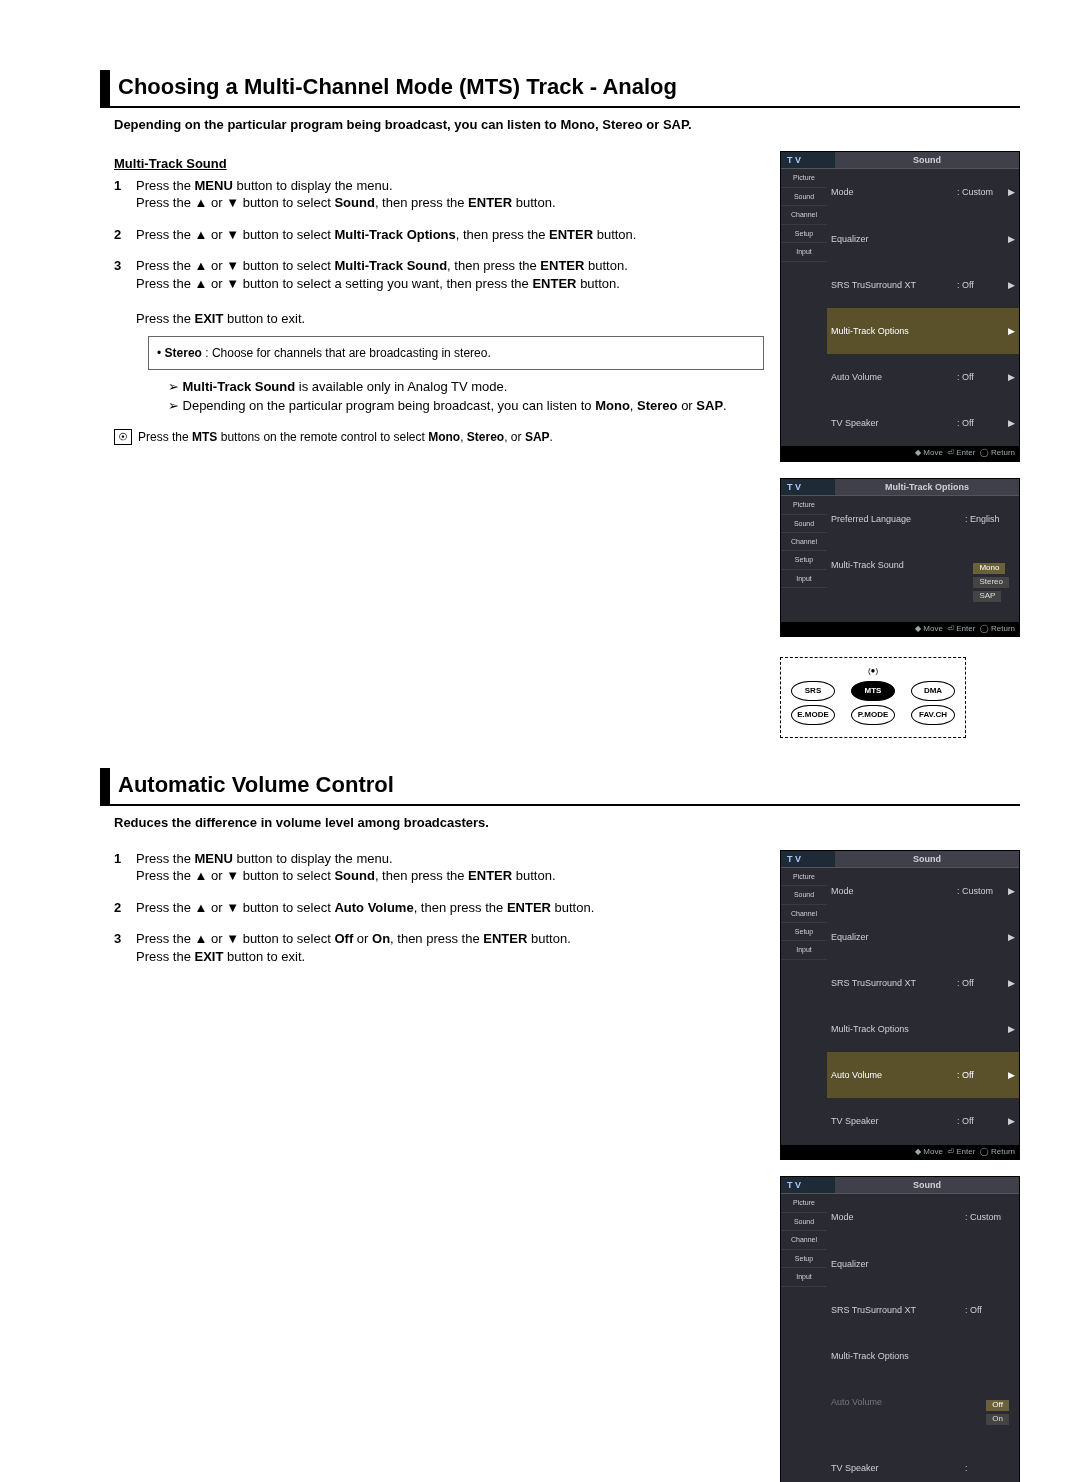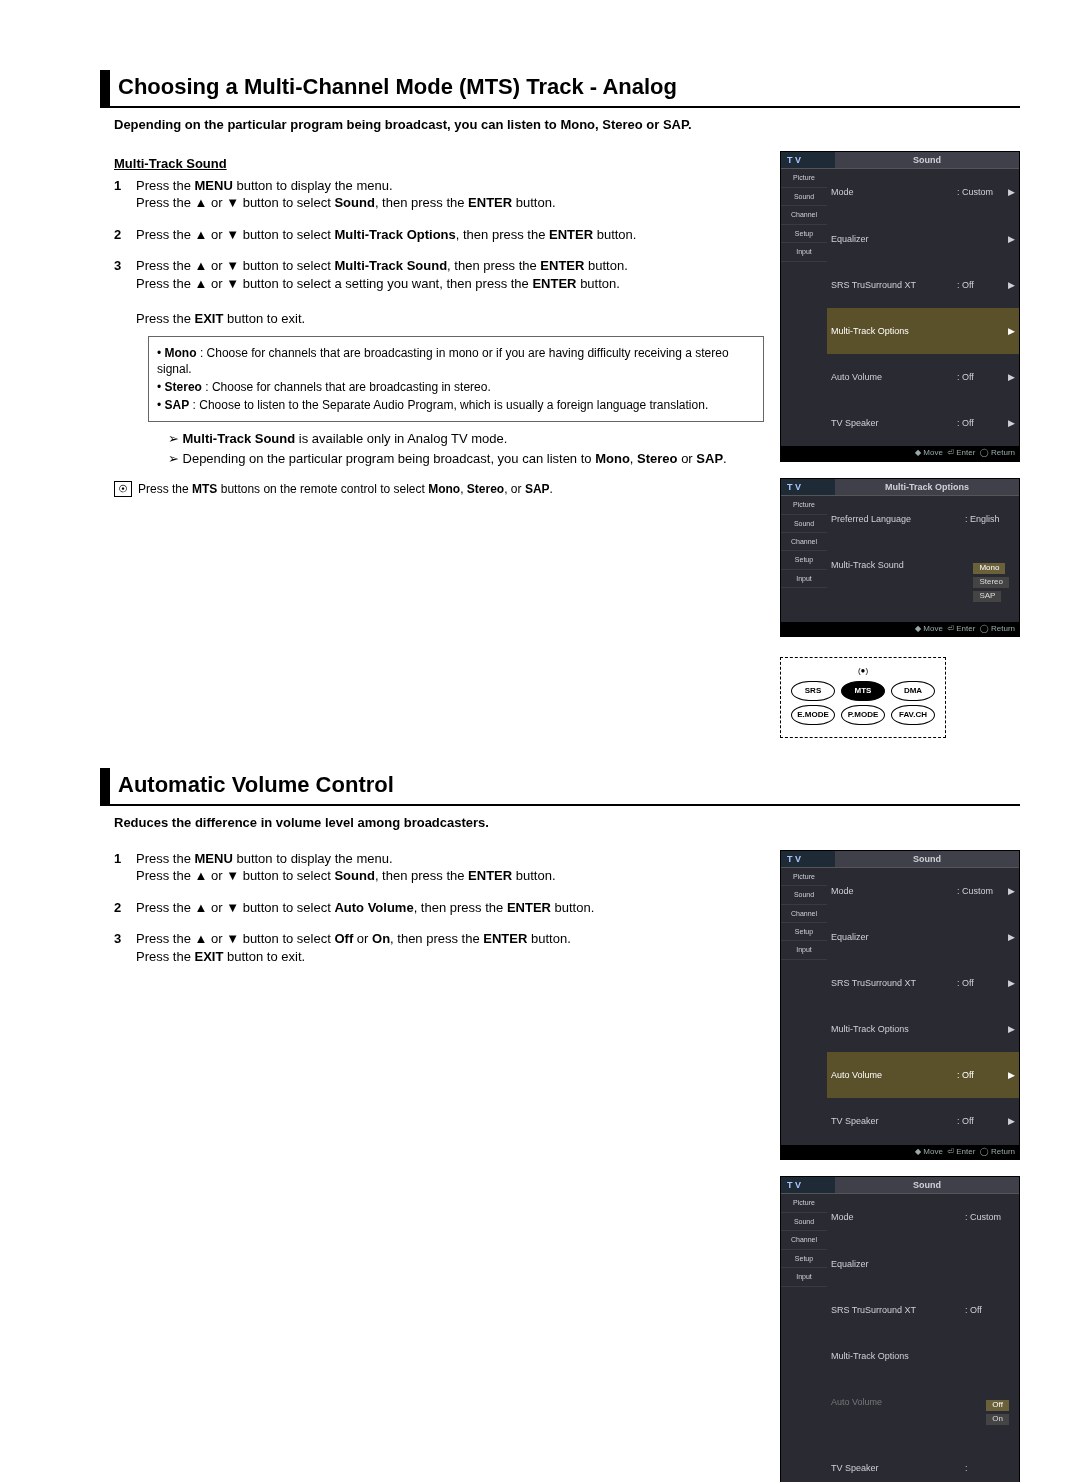--- a/index.html
+++ b/index.html
@@ -144,21 +144,21 @@
     font-size: 8px;
   }
   .osd-opt.sel { background: #6a603a; color: #fff; }
   
   .remote-cluster {
     border: 1px dashed #000;
     padding: 8px 10px;
     display: inline-block;
     margin-top: 4px;
   }
-  .rc-row { display: flex; gap: 6px; margin: 4px 0; justify-content: center; }
+  .rc-row { display: flex; gap: 16px; margin: 4px 0; justify-content: center; }
   .rc-btn {
     border: 1.5px solid #000;
     border-radius: 50%/60%;
     width: 42px; height: 18px;
     font-size: 8px;
     display: flex; align-items: center; justify-content: center;
     font-weight: bold;
   }
   .rc-btn.dark { background: #000; color: #fff; }
   .rc-dot { text-align: center; font-size: 8px; }
@@ -192,23 +192,21 @@
       </li>
       <li>
         <span>Press the ▲ or ▼ button to select </span><b>Multi-Track Options</b><span>, then press the </span><b>ENTER</b><span> button.</span>
       </li>
       <li>
         <span>Press the ▲ or ▼ button to select </span><b>Multi-Track Sound</b><span>, then press the </span><b>ENTER</b><span> button.</span><br>
         <span>Press the ▲ or ▼ button to select a setting you want, then press the </span><b>ENTER</b><span> button.</span><br><br>
         <span>Press the </span><b>EXIT</b><span> button to exit.</span>
 
         <div class="subbox">
-          <p>• <b>Mono</b><span> : Choose for channels that are broadcasting in mono or if you are having difficulty receiving a stereo signal.</span></p>
           <p>• <b>Stereo</b><span> : Choose for channels that are broadcasting in stereo.</span></p>
-          <p>• <b>SAP</b><span> : Choose to listen to the Separate Audio Program, which is usually a foreign language translation.</span></p>
         </div>
 
         <div class="notes">
           <p class="pointer"><b>Multi-Track Sound</b><span> is available only in Analog TV mode.</span></p>
           <p class="pointer">
             <span>Depending on the particular program being broadcast, you can listen to </span><b>Mono</b><span>, </span><b>Stereo</b><span> or </span><b>SAP</b><span>.</span>
           </p>
         </div>
       </li>
     </ol>

